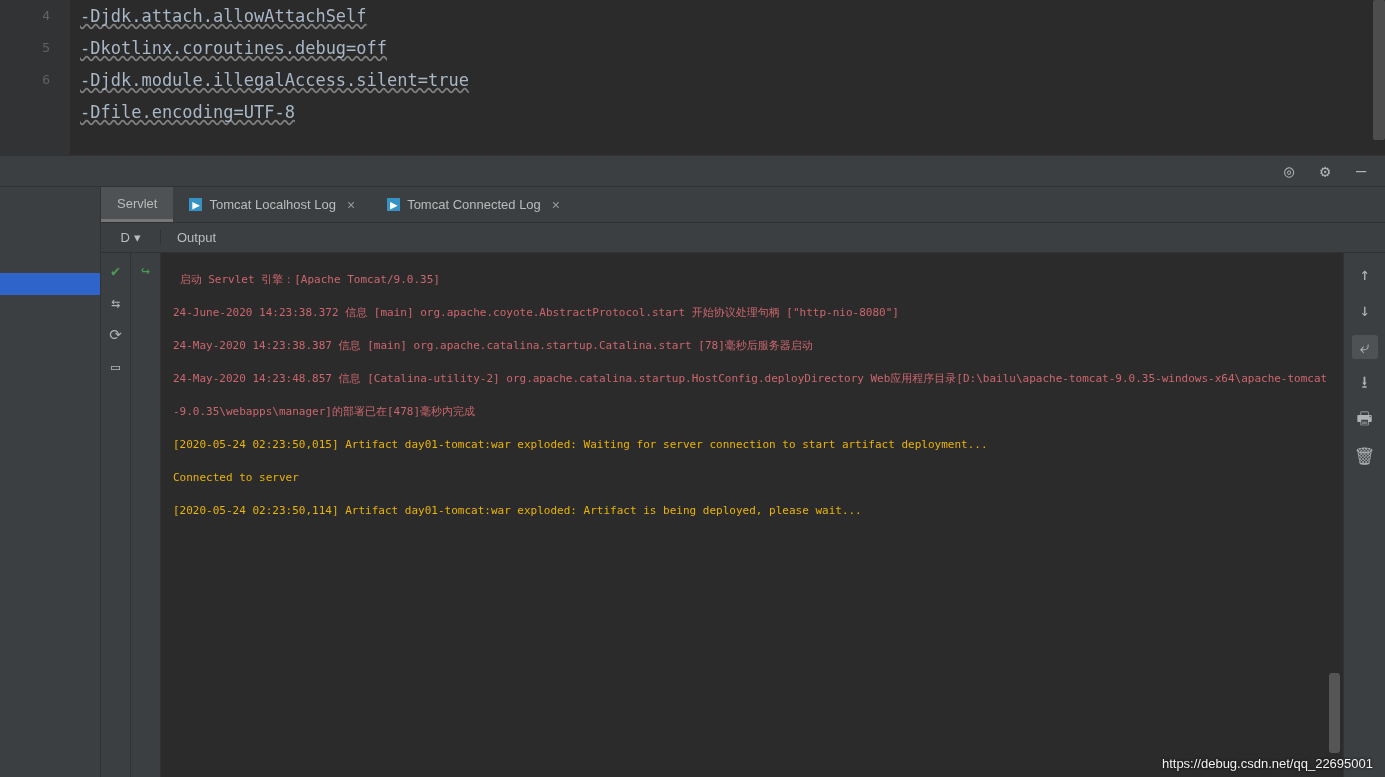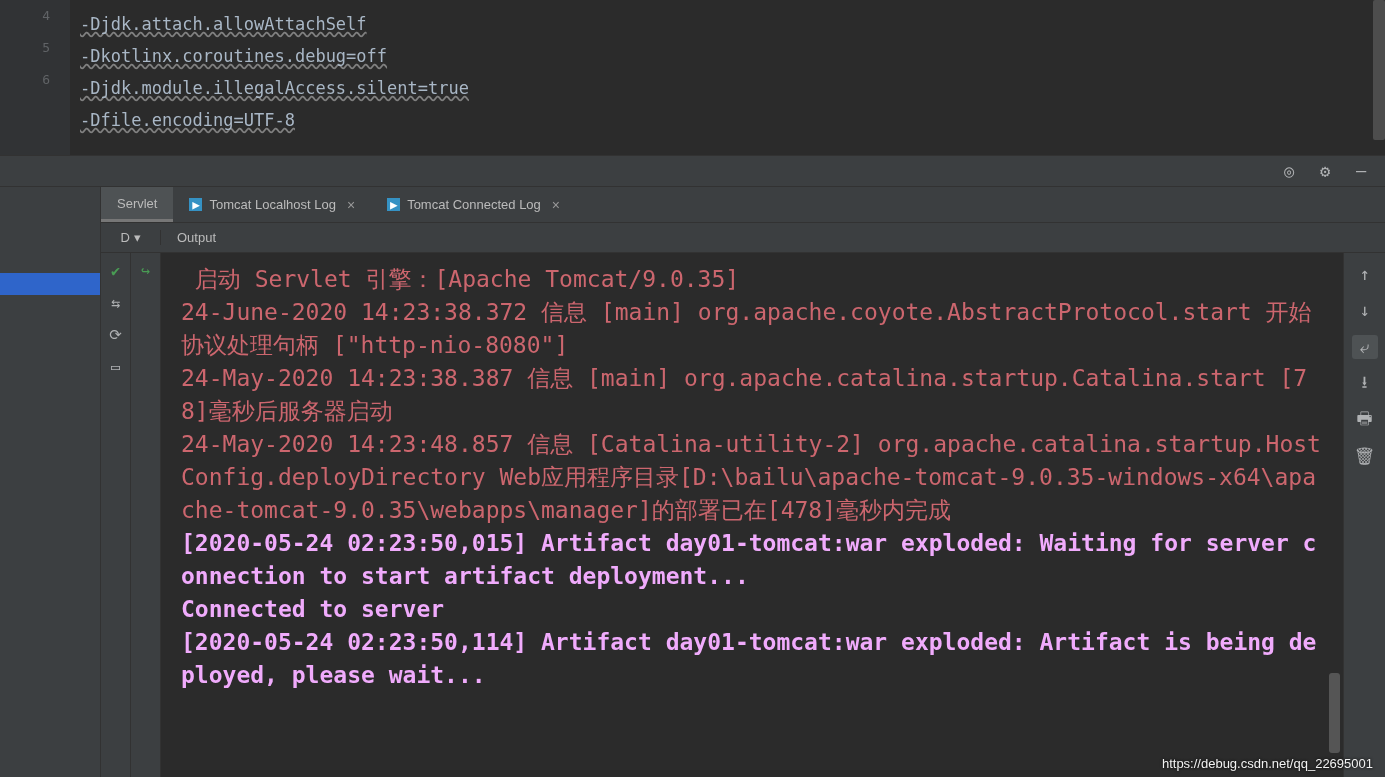--- a/index.html
+++ b/index.html
@@ -24,21 +24,21 @@
 }
 .line-num {
   text-align: right;
   padding-right: 20px;
   color: #606366;
   font-size: 13px;
   line-height: 32px;
 }
 .code-content {
   flex: 1;
-  padding: 8px 10px;
+  padding: 0 10px;
   font-size: 17px;
   line-height: 32px;
   color: #a9b7c6;
   position: relative;
 }
 .code-line { white-space: pre; }
 .squiggle { text-decoration: underline wavy #808080; text-decoration-skip-ink: none; }
 .scrollbar-v {
   position: absolute;
   right: 0;
@@ -160,29 +160,29 @@
   color: #afb1b3;
   display: flex;
   align-items: center;
   justify-content: center;
   font-size: 15px;
   cursor: pointer;
 }
 .tool-btn.green { color: #499c54; }
 .log-area {
   flex: 1;
-  padding: 10px 20px;
-  font-size: 23px;
+  padding: 10px 12px;
+  font-size: 11px;
   line-height: 33px;
   overflow: hidden;
   position: relative;
 }
 .log-line { white-space: pre-wrap; word-break: break-all; }
 .red { color: #cc666e; }
-.grey { color: #f0abfc; font-weight: bold; }
+.grey { color: #eab308; }
 .log-scrollbar {
   position: absolute;
   right: 3px;
   width: 11px;
   background: #555;
   border-radius: 3px;
 }
 .right-toolbar {
   width: 42px;
   background: #3c3f41;

